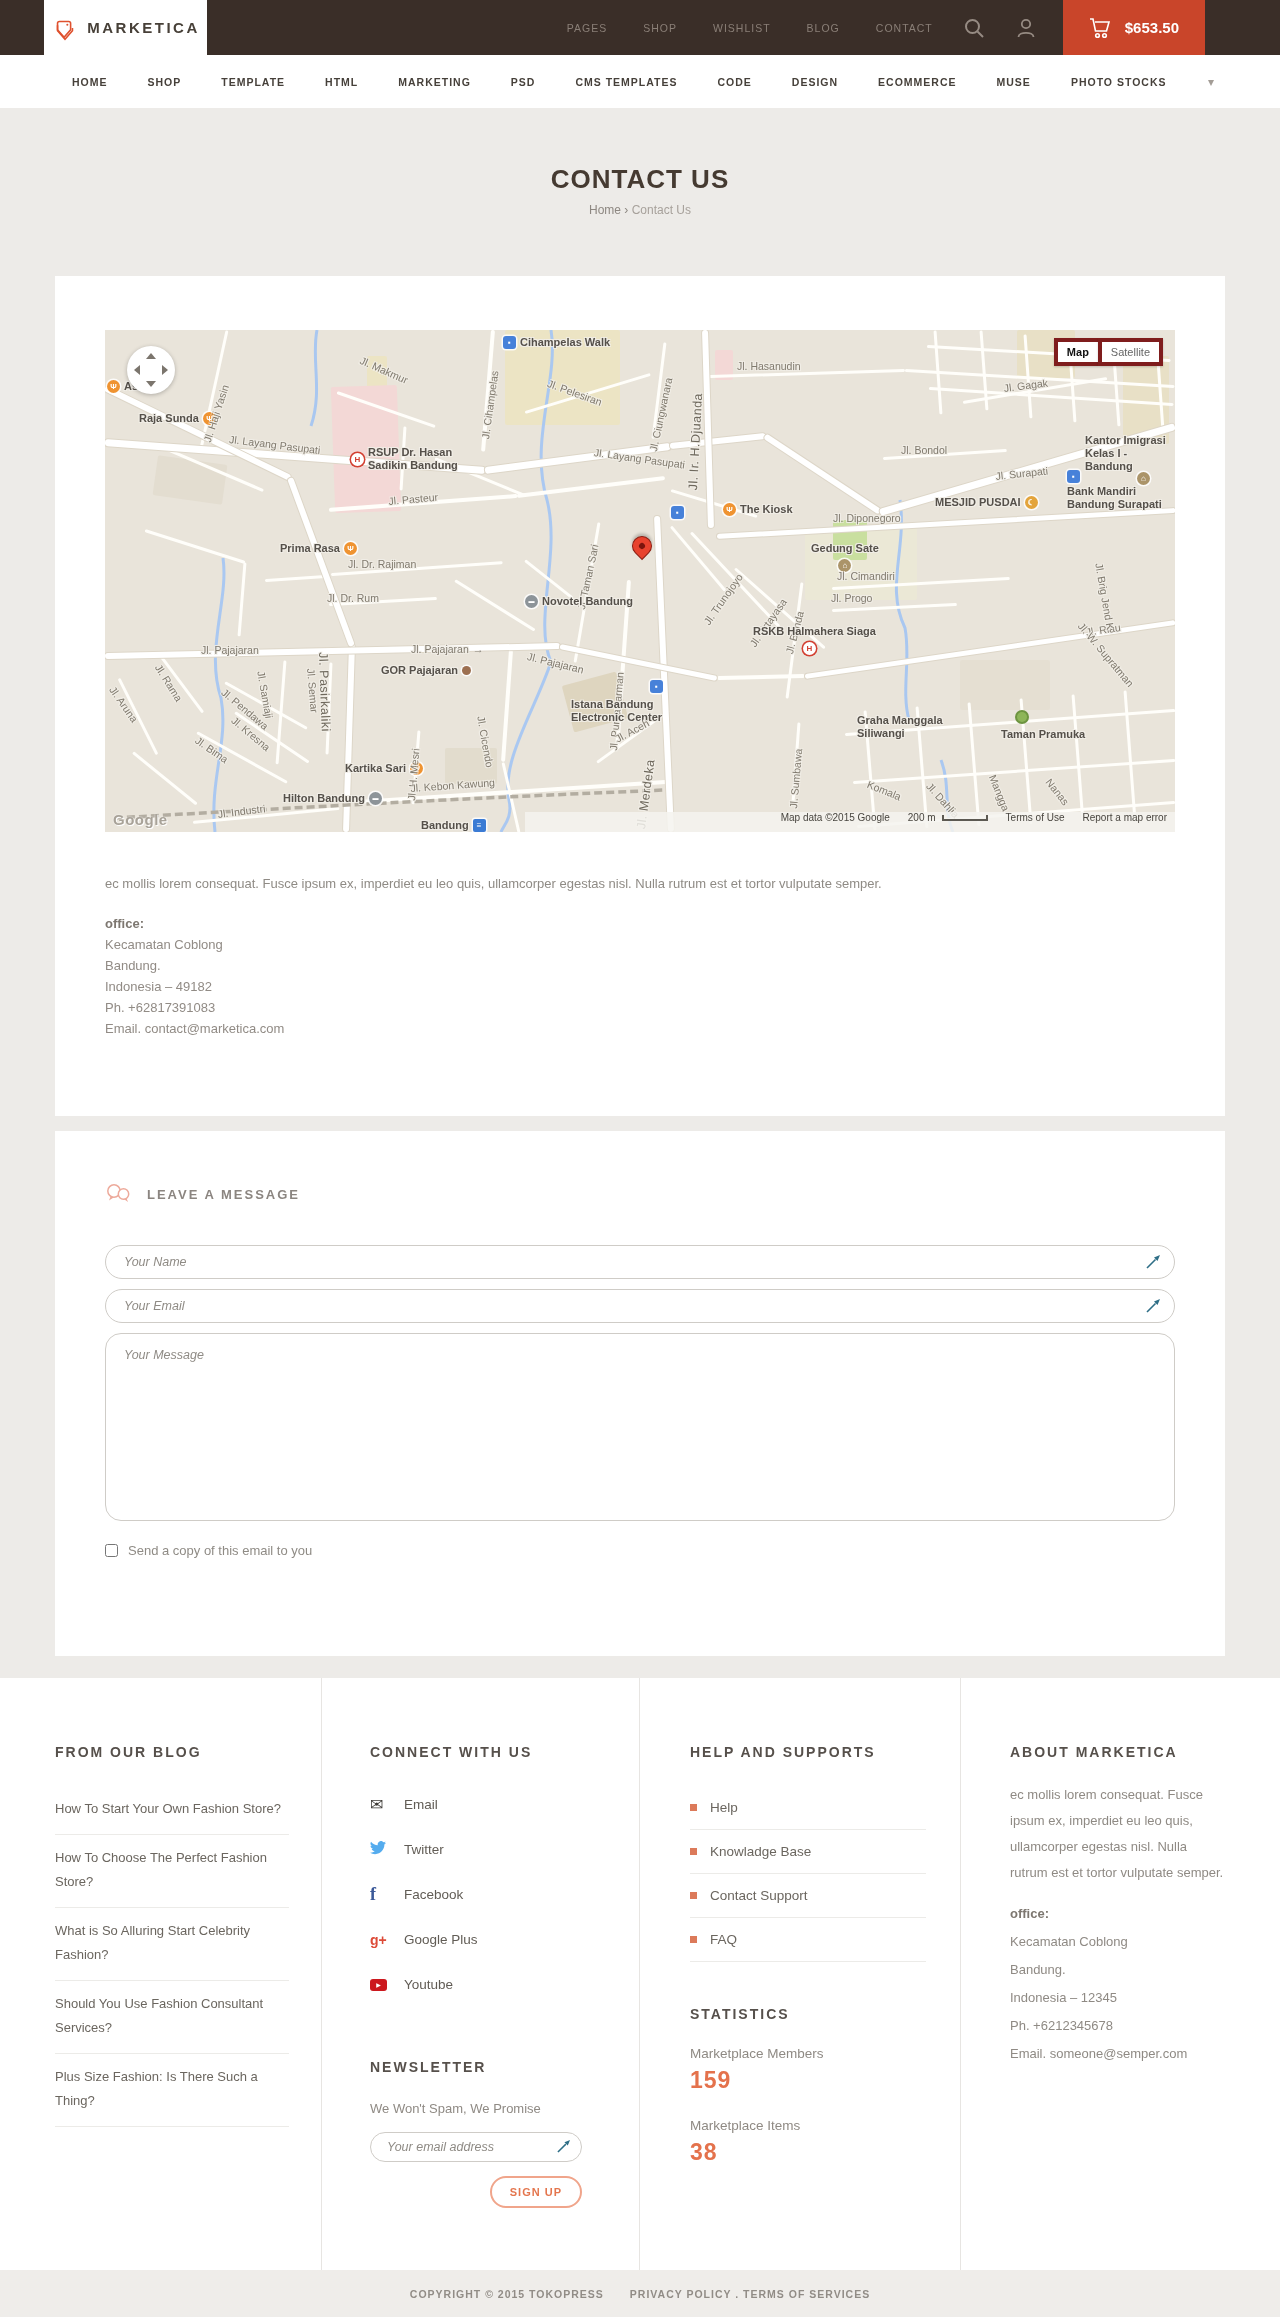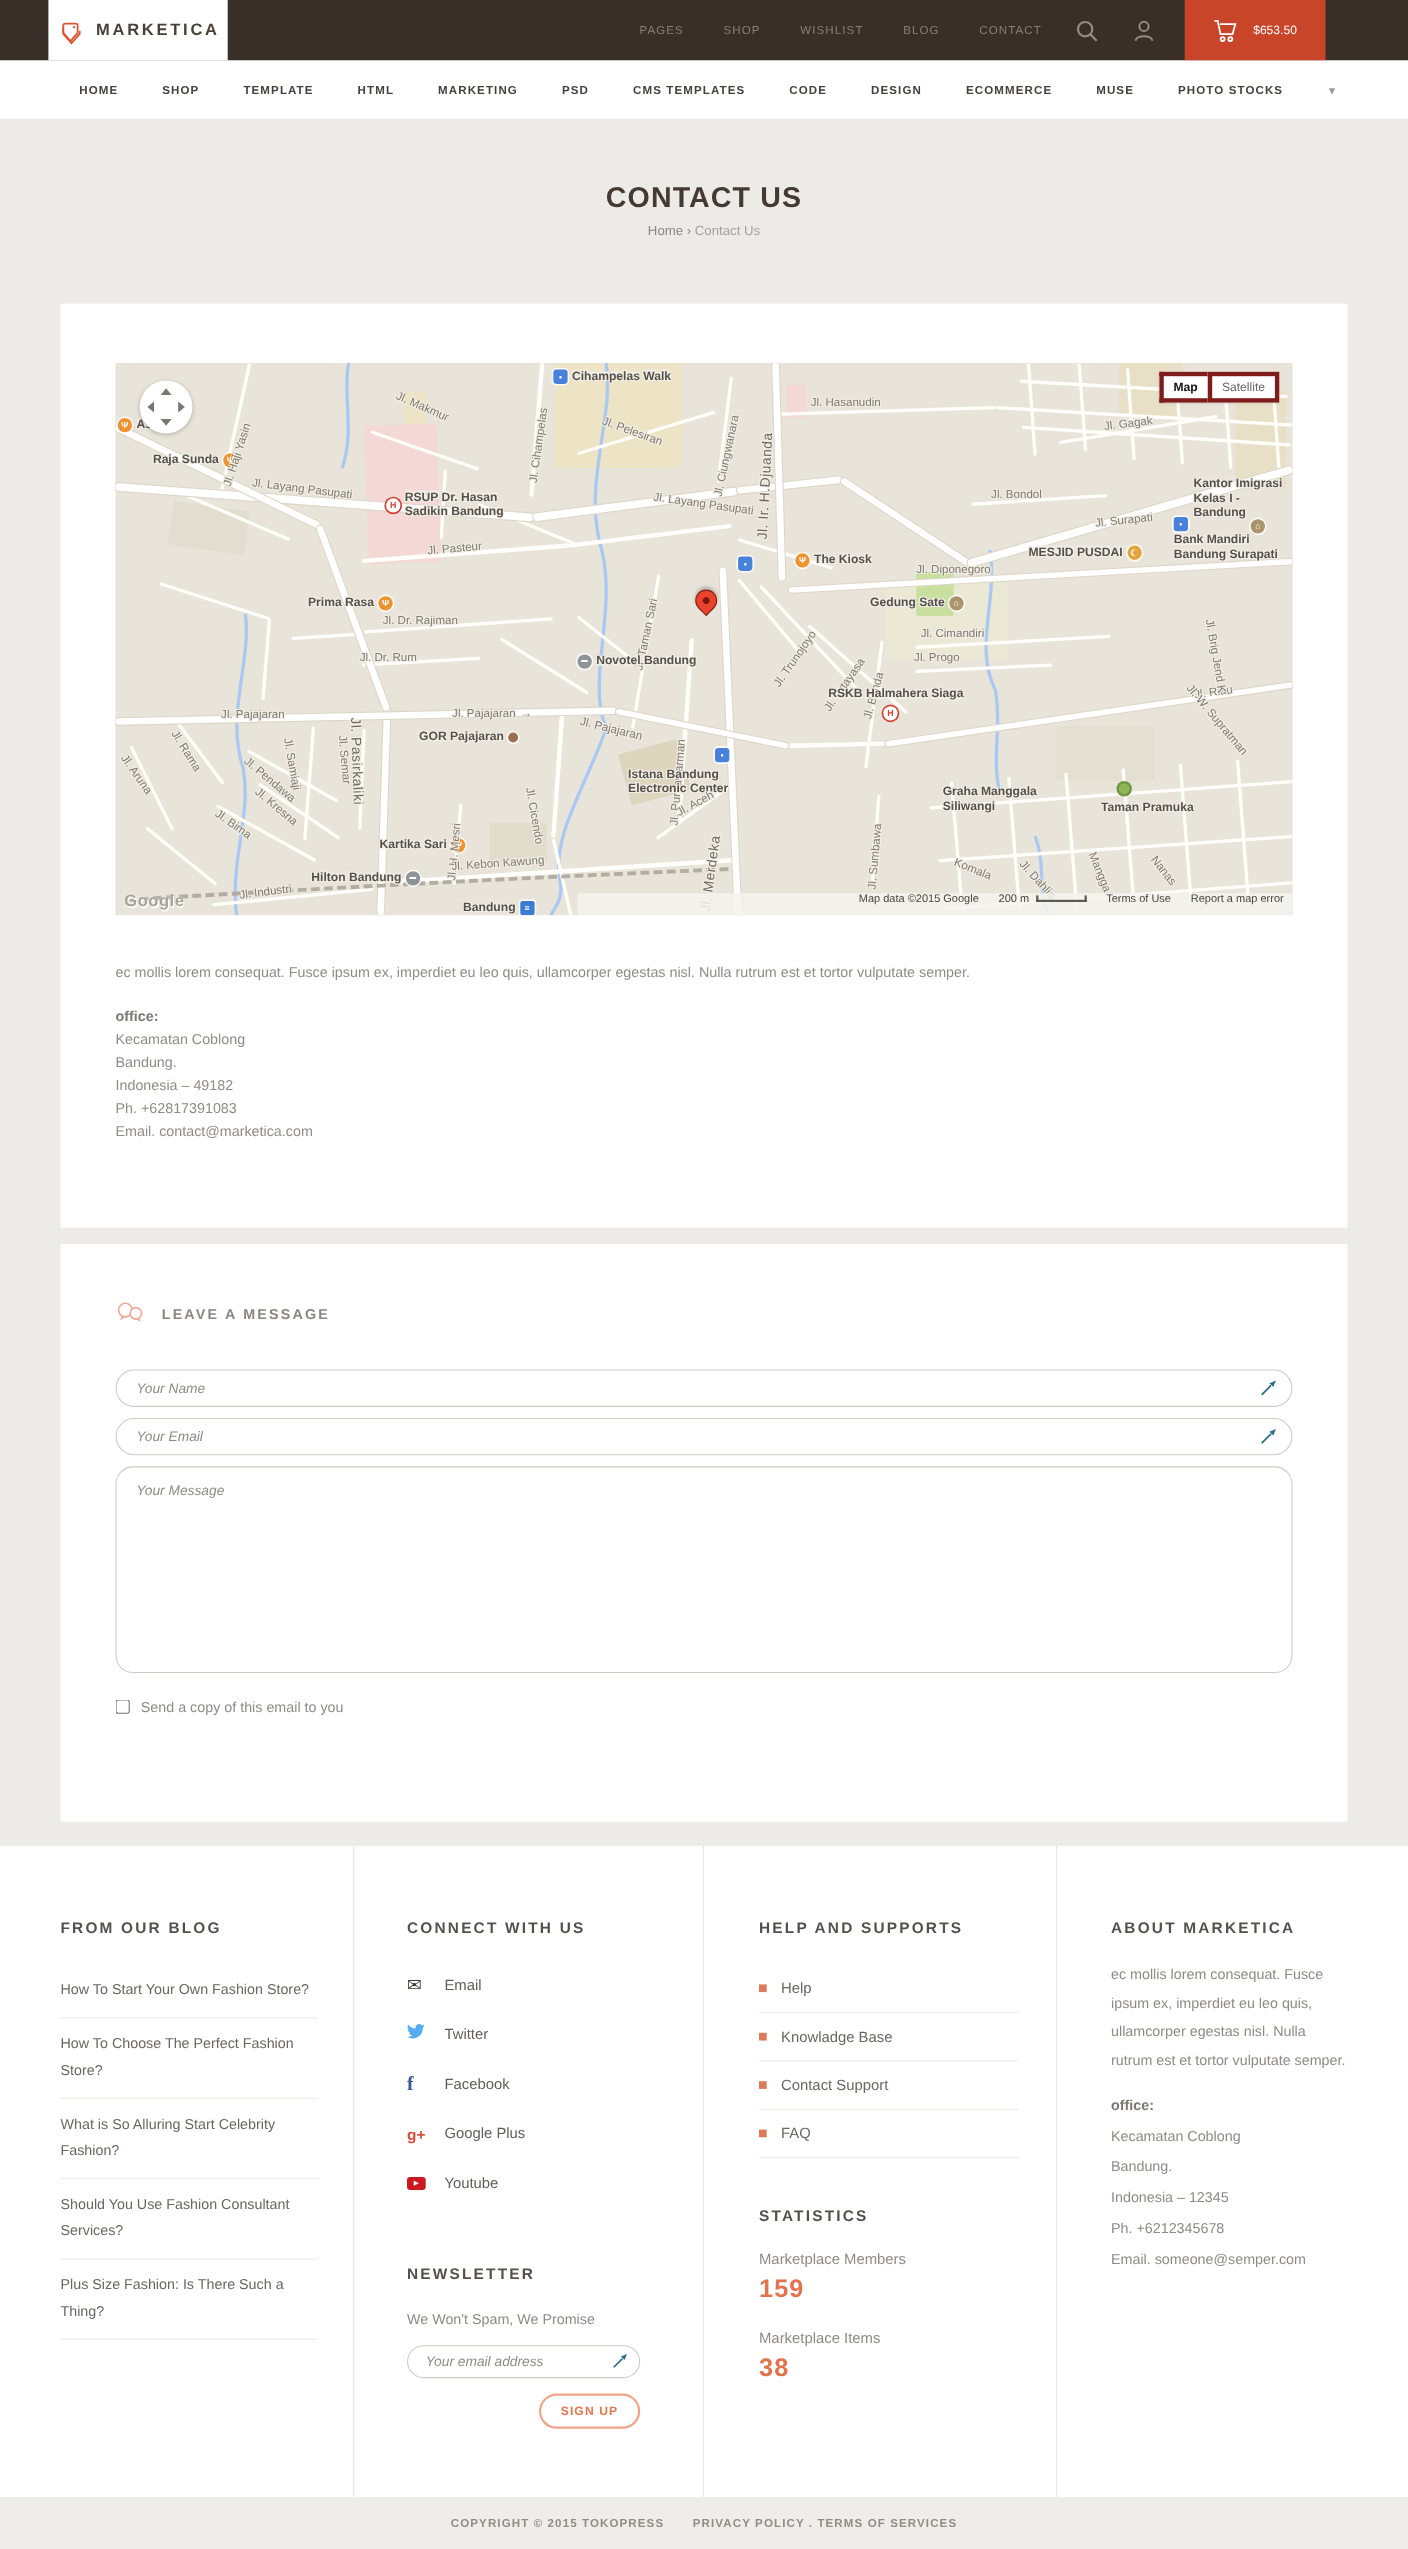--- a/index.html
+++ b/index.html
@@ -8,21 +8,21 @@
   a { text-decoration:none; color:inherit; }
 
   
   .topbar { height:55px; background:#3a2e28; display:flex; align-items:center; padding-right:75px; }
   .logo-box { height:55px; width:163px; margin-left:44px; background:#fff; display:flex; align-items:center; justify-content:center; gap:8px; }
   .logo-text { font-size:15px; font-weight:bold; letter-spacing:2.5px; color:#474038; }
   .topnav { margin-left:auto; display:flex; gap:36px; }
   .tn-link { font-size:10.5px; font-weight:normal; letter-spacing:1px; color:#8a7f77; }
   .hicon { margin-left:30px; display:flex; align-items:center; cursor:pointer; }
   .cart { margin-left:26px; height:55px; background:#c9452a; display:flex; align-items:center; gap:12px; padding:0 26px; cursor:pointer; }
-  .cart-total { color:#fff; font-size:11px; font-weight:normal; }
+  .cart-total { color:#fff; font-size:15px; font-weight:bold; }
 
   
   .mainmenu { height:53px; background:#fff; display:flex; align-items:center; gap:40px; padding-left:72px; position:relative; }
   .mm-link { font-size:10.5px; font-weight:bold; letter-spacing:1px; color:#46403a; }
   .mm-caret { position:absolute; right:66px; color:#a39d96; font-size:12px; }
 
   
   .hero { height:168px; text-align:center; padding-top:56px; }
   .hero h1 { font-size:26px; font-weight:bold; color:#453a31; letter-spacing:1px; }
   .crumb { margin-top:8px; font-size:12px; color:#8d8781; }
@@ -348,21 +348,21 @@
       <div class="mlabel" style="left: 374px; top: 108px; transform: rotate(-82deg);"><span class="mtxt">Jl. Cihampelas</span></div>
       <div class="mlabel mplace" style="left: 398px; top: 6px;"><span class="mi mi-bl">▪</span><span class="mtxt">Cihampelas Walk</span></div>
       <div class="mlabel" style="left: 445px; top: 47px; transform: rotate(20deg);"><span class="mtxt">Jl. Pelesiran</span></div>
       <div class="mlabel" style="left: 542px; top: 120px; transform: rotate(-78deg);"><span class="mtxt">Jl. Ciungwanara</span></div>
       <div class="mlabel mbig" style="left: 582px; top: 160px; transform: rotate(-87deg);"><span class="mtxt">Jl. Ir. H.Djuanda</span></div>
       <div class="mlabel" style="left: 632px; top: 30px;"><span class="mtxt">Jl. Hasanudin</span></div>
       <div class="mlabel" style="left: 490px; top: 116px; transform: rotate(8deg);"><span class="mtxt">Jl. Layang Pasupati</span></div>
       <div class="mlabel" style="left: 470px; top: 278px; transform: rotate(-78deg);"><span class="mtxt">Jl. Taman Sari</span></div>
       <div class="mlabel mplace" style="left: 618px; top: 173px;"><span class="mi mi-fk">Ψ</span><span class="mtxt">The Kiosk</span></div>
       <div class="mlabel" style="left: 728px; top: 182px;"><span class="mtxt">Jl. Diponegoro</span></div>
-      <div class="mlabel mplace" style="left: 686px; top: 212px;"><span class="mtxt">Gedung Sate</span><span class="mi mi-bk">⌂</span></div>
+      <div class="mlabel mplace" style="left: 706px; top: 212px; flex-direction: column;"><span class="mtxt">Gedung Sate</span><span class="mi mi-bk">⌂</span></div>
       <div class="mlabel" style="left: 732px; top: 240px;"><span class="mtxt">Jl. Cimandiri</span></div>
       <div class="mlabel" style="left: 726px; top: 262px;"><span class="mtxt">Jl. Progo</span></div>
       <div class="mlabel" style="left: 596px; top: 290px; transform: rotate(-55deg);"><span class="mtxt">Jl. Trunojoyo</span></div>
       <div class="mlabel" style="left: 642px; top: 312px; transform: rotate(-55deg);"><span class="mtxt">Jl. Tirtayasa</span></div>
       <div class="mlabel" style="left: 678px; top: 322px; transform: rotate(-75deg);"><span class="mtxt">Jl. Banda</span></div>
       <div class="mlabel mplace" style="left: 420px; top: 265px;"><span class="mi mi-bd">▬</span><span class="mtxt">Novotel Bandung</span></div>
       <div class="mlabel" style="left: 502px; top: 420px; transform: rotate(-85deg);"><span class="mtxt">Jl. Purnawarman</span></div>
       <div class="mlabel mplace" style="left: 648px; top: 295px;"><span class="mtxt">RSKB Halmahera Siaga</span></div>
       <div class="mlabel" style="left: 698px; top: 312px;"><span class="mi mi-hp">H</span></div>
       <div class="mlabel" style="left: 566px; top: 176px;"><span class="mi mi-bl">▪</span></div>

